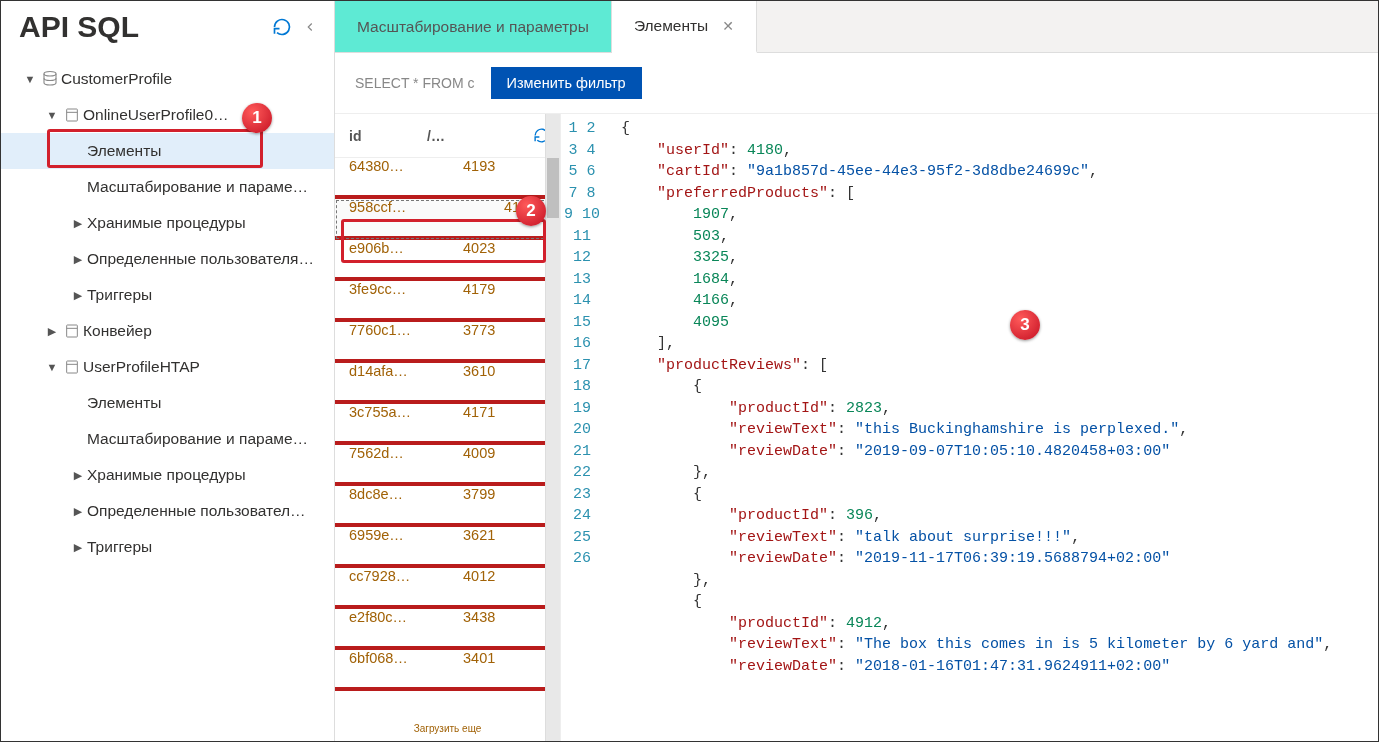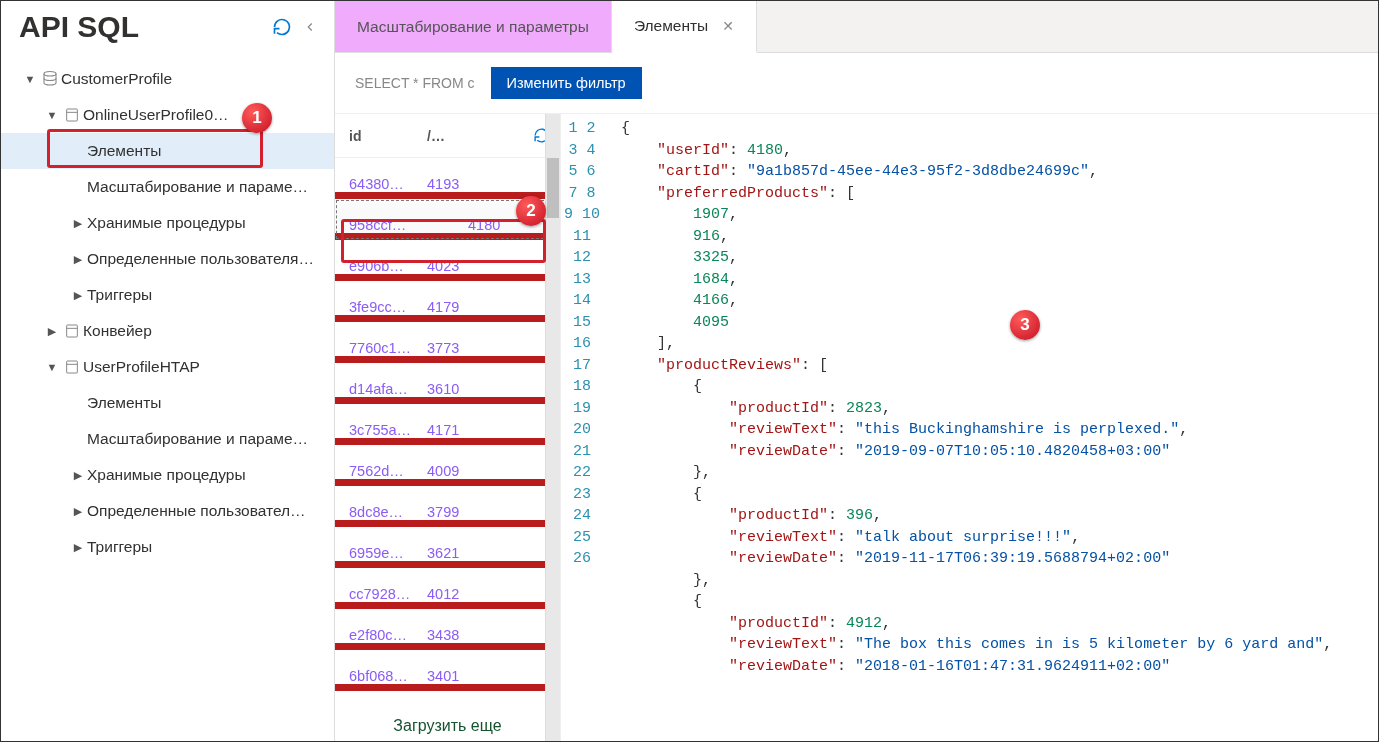--- a/index.html
+++ b/index.html
@@ -121,21 +121,21 @@
     background: #f3f2f1;
     border-bottom: 1px solid #ddd;
   }
   .tab {
     display: flex;
     align-items: center;
     padding: 0 22px;
     font-size: 15.5px;
     color: #555;
     border-right: 1px solid #ddd;
-    background: #f0abfc;
+    background: #5eead4;
     cursor: pointer;
   }
   .tab.active {
     background: #fff;
     border-bottom: 2px solid #fff;
     margin-bottom: -1px;
     color: #323130;
   }
   .tab .close {
     margin-left: 14px;
@@ -187,53 +187,54 @@
   }
   .items-header .col-id { flex: 0 0 78px; font-weight:600; color:#555;}
   .items-header .col-pk { flex: 1; font-weight:600; color:#555;}
   .items-body {
     flex: 1;
     overflow-y: auto;
     overflow-x: hidden;
   }
   .item-row {
     display: flex;
-    align-items: flex-end;
+    align-items: flex-start;
     height: 41px;
     padding: 0 14px;
-    border-bottom: 7px solid #b91c1c;
+    border-bottom: 4px solid #b91c1c;
     font-size: 14.5px;
-    color: #8b5cf6;
+    color: #a16207;
     cursor: pointer;
   }
   .item-row .c1 {
     flex: 0 0 78px;
     overflow: hidden;
     text-overflow: ellipsis;
     white-space: nowrap;
   }
   .item-row .c2 {
     flex: 1;
     overflow: hidden;
     text-overflow: ellipsis;
     white-space: nowrap;
+    margin-left: 36px;
   }
   .item-row.selected {
     outline: 1.5px dashed #777;
     outline-offset: -2px;
     background: #fafafa;
     gap: 41px;
   }
   .load-more {
     text-align: center;
     padding: 8px 0 6px 0;
   }
   .load-more a {
-    color: #14532d;
-    font-size: 16px;
+    color: #a16207;
+    font-size: 10px;
     cursor: pointer;
   }
   
   .items-pane::after {
     content: "";
     position: absolute;
     right: 0;
     top: 0;
     width: 14px;
     height: 100%;
@@ -502,21 +503,21 @@
 23
 24
 25
 26
 </div>
         <div class="code" id="code">{
     <span class="k">"userId"</span>: <span class="n">4180</span>,
     <span class="k">"cartId"</span>: <span class="s">"9a1b857d-45ee-44e3-95f2-3d8dbe24699c"</span>,
     <span class="k">"preferredProducts"</span>: [
         <span class="n">1907</span>,
-        <span class="n">916</span>,
+        <span class="n">503</span>,
         <span class="n">3325</span>,
         <span class="n">1684</span>,
         <span class="n">4166</span>,
         <span class="n">4095</span>
     ],
     <span class="k">"productReviews"</span>: [
         {
             <span class="k">"productId"</span>: <span class="n">2823</span>,
             <span class="k">"reviewText"</span>: <span class="s">"this Buckinghamshire is perplexed."</span>,
             <span class="k">"reviewDate"</span>: <span class="s">"2019-09-07T10:05:10.4820458+03:00"</span>

